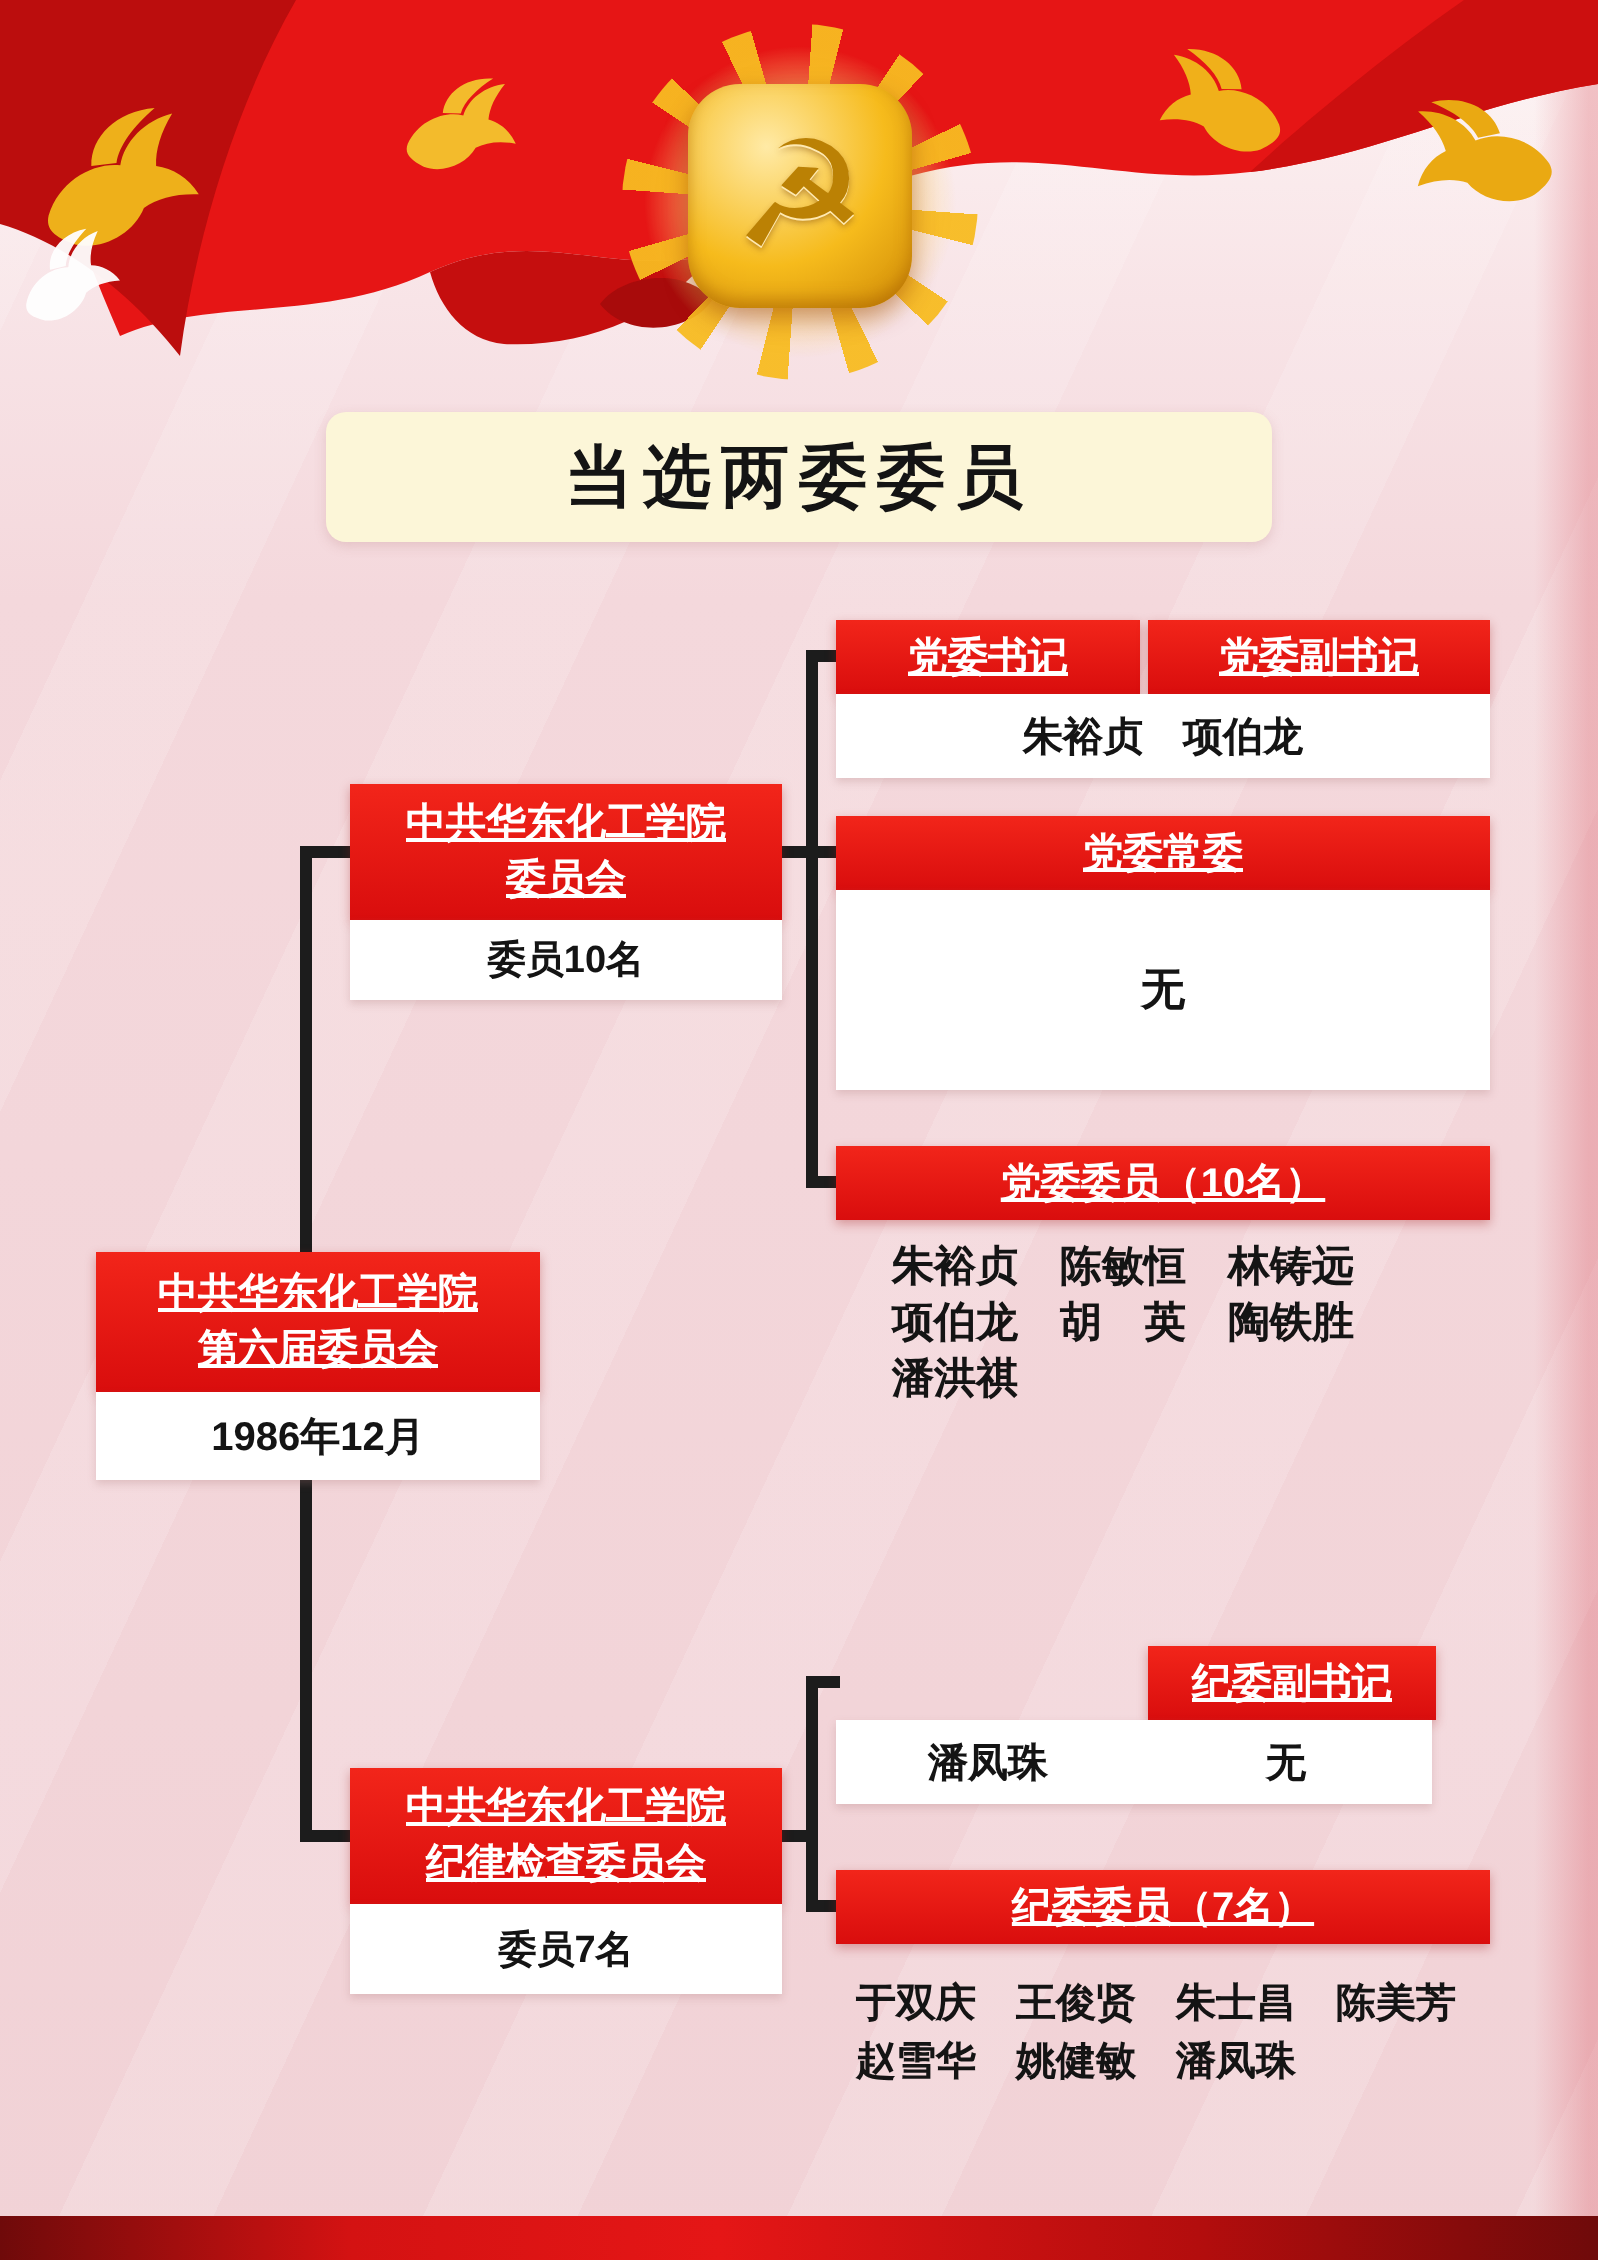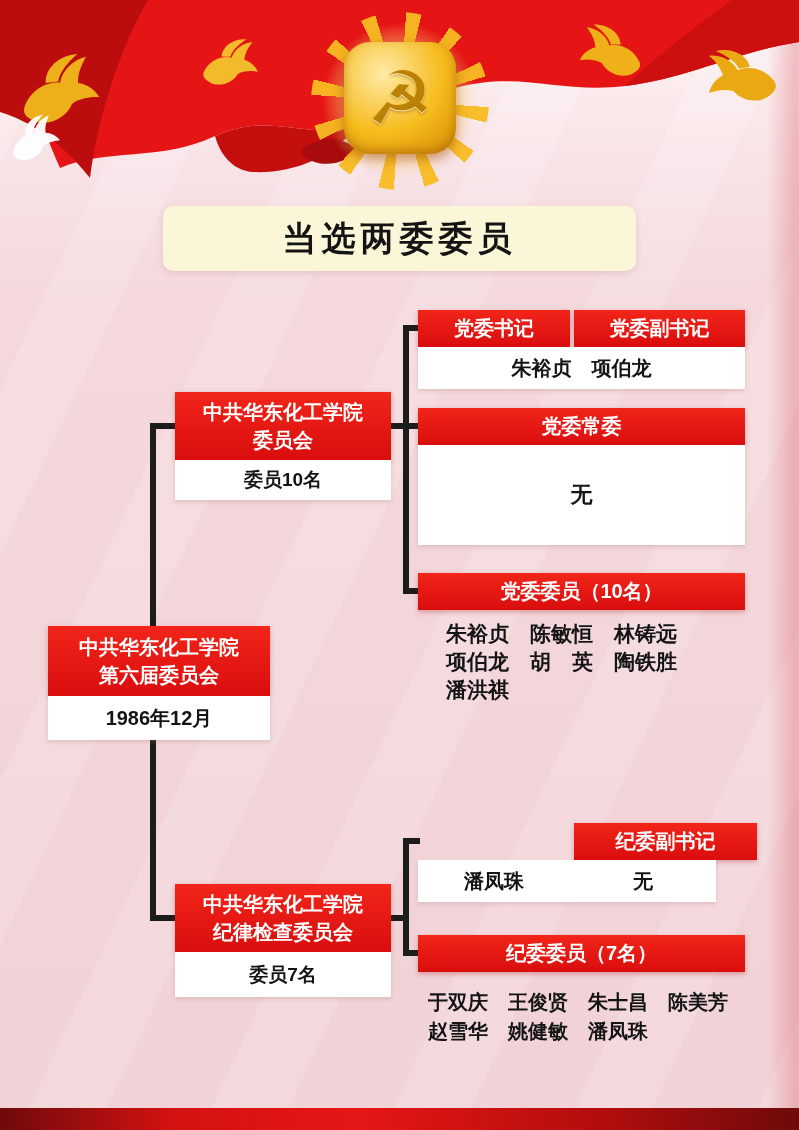--- a/index.html
+++ b/index.html
@@ -68,21 +68,21 @@
   .pc-s3    { left:403px; top:588px; width:17px; height:6px; }
   .dc-vert  { left:403px; top:838px; width:6px;  height:118px; }
   .dc-s1    { left:403px; top:838px; width:17px; height:6px; }
   .dc-s2    { left:403px; top:950px; width:17px; height:6px; }
   .dc-br    { left:391px; top:915px; width:14px; height:6px; }
 
   
   .red-box {
     position:absolute; background:linear-gradient(180deg,#f2251a,#d90d0d);
     color:#fff; display:flex; flex-direction:column; align-items:center; justify-content:center;
-    text-align:center; box-shadow:0 2px 5px rgba(160,30,30,.35);
+    text-align:center; box-shadow:0 2px 5px rgba(160,30,30,.35);text-decoration:underline;
   }
   .white-box {
     position:absolute; background:#ffffff; color:#141414;
     display:flex; align-items:center; justify-content:center; text-align:center;
     box-shadow:0 2px 4px rgba(170,120,120,.28);
   }
   .root-box   { left:48px;  top:626px; width:222px; height:70px; font-size:20px; line-height:1.4; z-index:2; }
   .root-date  { left:48px;  top:696px; width:222px; height:44px; font-size:20px; z-index:2; }
   .pc-branch  { left:175px; top:392px; width:216px; height:68px; font-size:20px; line-height:1.4; }
   .pc-count   { left:175px; top:460px; width:216px; height:40px; font-size:19px; }
@@ -90,21 +90,21 @@
   .dc-count   { left:175px; top:952px; width:216px; height:45px; font-size:19px; }
 
   .hdr { font-size:20px; }
   .pc-sec-hdr  { left:418px; top:310px; width:152px; height:37px; }
   .pc-dep-hdr  { left:574px; top:310px; width:171px; height:37px; }
   .pc-vals     { left:418px; top:347px; width:327px; height:42px; font-size:20px; }
   .pc-std-hdr  { left:418px; top:408px; width:327px; height:37px; }
   .pc-std-body { left:418px; top:445px; width:327px; height:100px; font-size:22px; }
   .pc-mem-hdr  { left:418px; top:573px; width:327px; height:37px; }
   .dc-sec-hdr  { left:418px; top:823px; width:152px; height:37px; }
-  .dc-dep-hdr  { left:574px; top:823px; width:183px; height:37px; }
+  .dc-dep-hdr  { left:574px; top:823px; width:144px; height:37px; }
   .dc-vals     { left:418px; top:860px; width:298px; height:42px; font-size:20px; }
   .dc-mem-hdr  { left:418px; top:935px; width:327px; height:37px; }
 
   .vals-row { justify-content:flex-start; }
   .vals-row .v1 { width:152px; text-align:center; }
   .vals-row .v2 { flex:1; text-align:center; }
 
   .names { position:absolute; color:#141414; }
   .pc-names { left:446px; top:620px; width:300px; font-size:21px; line-height:28px; }
   .dc-names { left:428px; top:988px; width:320px; font-size:20px; line-height:29px; }

